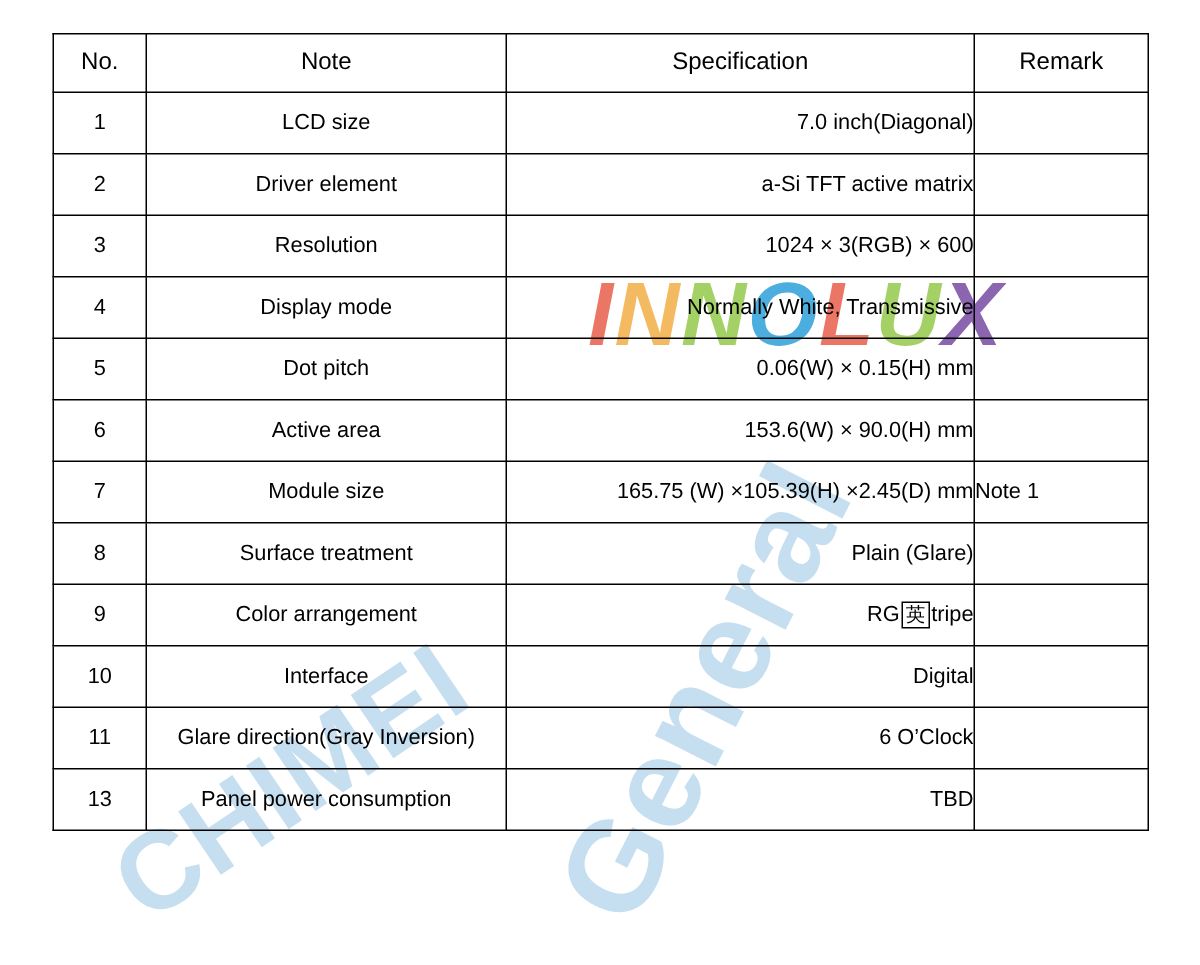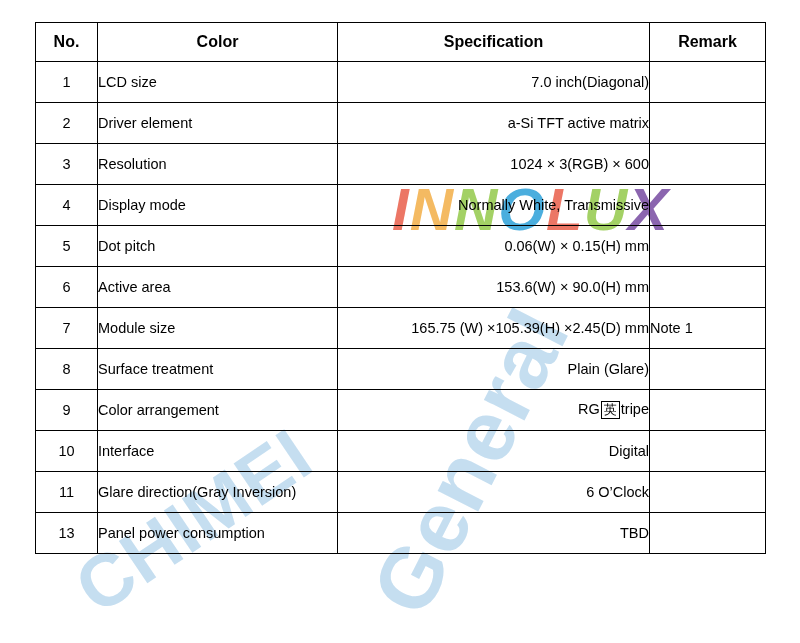--- a/index.html
+++ b/index.html
@@ -85,40 +85,40 @@
   table.spec th,
   table.spec td {
     border: 1px solid #000000;
     padding: 0;
     font-size: 14.5px;
     color: #000000;
     background: transparent;
   }
   table.spec thead th {
     height: 38px;
-    font-weight: bold;
+    font-weight: normal;
     text-align: center;
     font-size: 16px;
     vertical-align: middle;
   }
   table.spec tbody td {
     height: 40px;
     vertical-align: middle;
   }
   col.c-no    { width: 62px; }
   col.c-item  { width: 240px; }
   col.c-spec  { width: 312px; }
   col.c-rem   { width: 116px; }
 
   td.no {
     text-align: center;
   }
   td.item {
     padding-left: 12px;
-    text-align: left;
+    text-align: center;
   }
   td.spec {
     padding-left: 10px;
     text-align: right;
   }
   td.rem {
     padding-left: 8px;
     text-align: left;
   }
 
@@ -150,21 +150,21 @@
     <table class="spec">
       <colgroup>
         <col class="c-no">
         <col class="c-item">
         <col class="c-spec">
         <col class="c-rem">
       </colgroup>
       <thead>
         <tr>
           <th>No.</th>
-          <th>Color</th>
+          <th>Note</th>
           <th>Specification</th>
           <th>Remark</th>
         </tr>
       </thead>
       <tbody>
         <tr>
           <td class="no">1</td>
           <td class="item">LCD size</td>
           <td class="spec">7.0 inch(Diagonal)</td>
           <td class="rem"></td>

